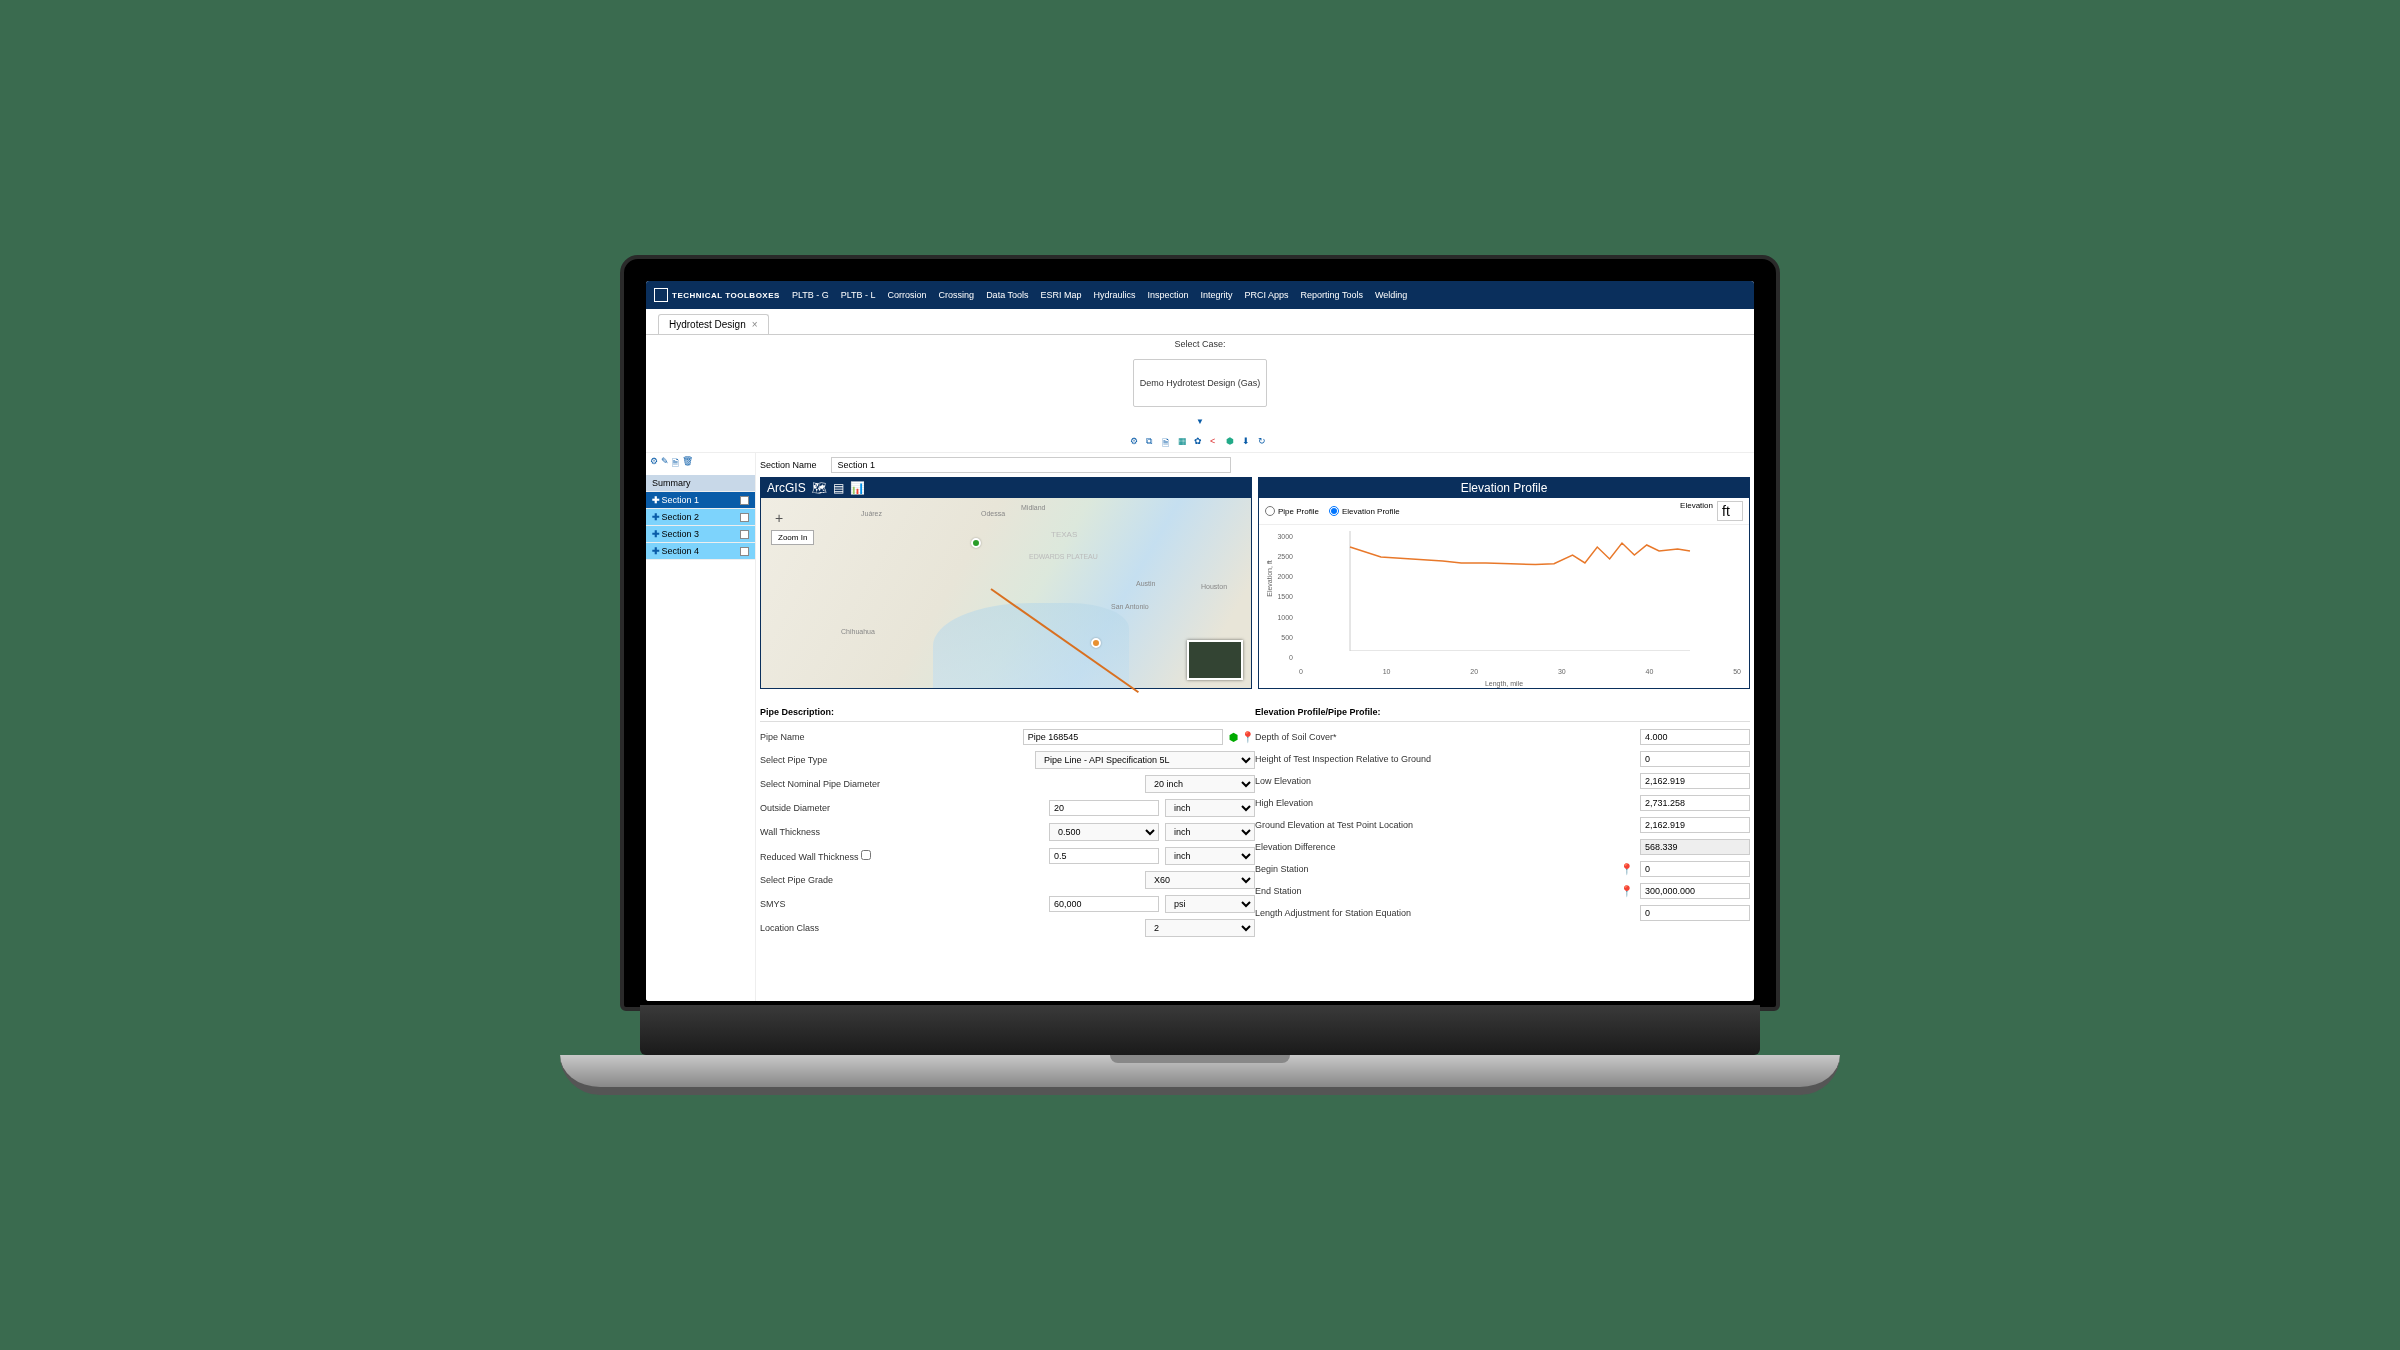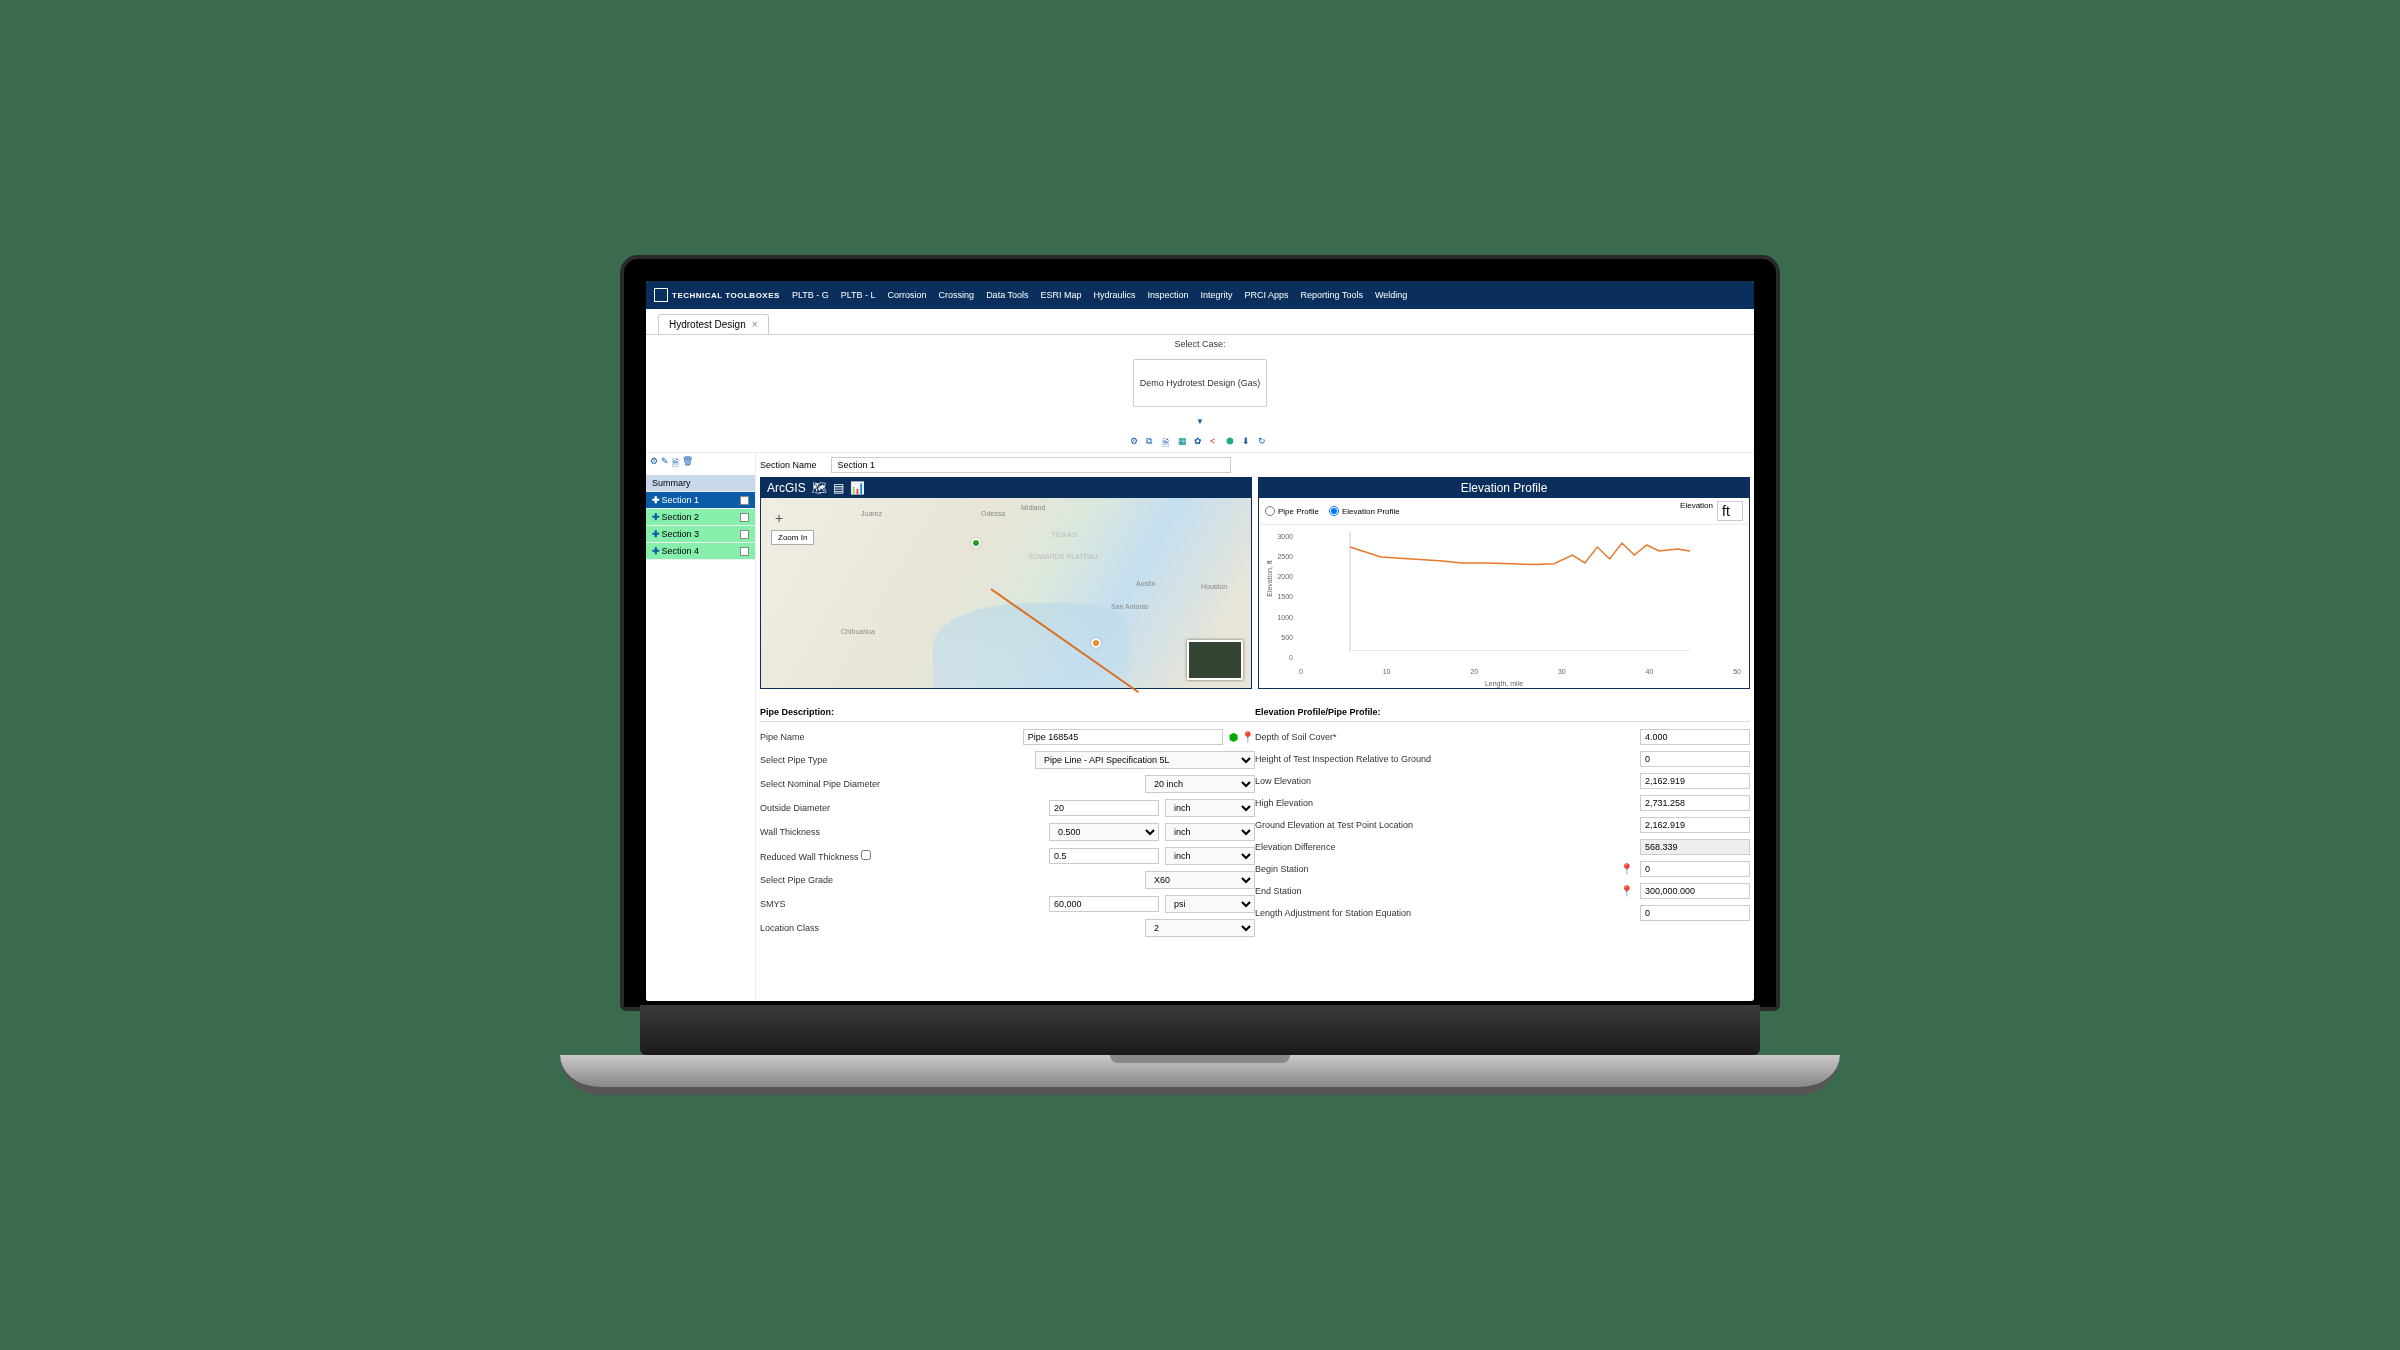--- a/index.html
+++ b/index.html
@@ -25,21 +25,21 @@
 .case-select { flex:1; border:1px solid #ccc; padding:18px 6px; font-size:9px; color:#333; border-radius:2px; }
 .case-actions { display:flex; gap:4px; align-items:center; }
 .mini-icon { width:12px; height:12px; display:inline-block; color:#0a5ca8; cursor:pointer; }
 .mini-icon.red{color:#d33;}
 .mini-icon.green{color:#2a8;}
 .mini-icon.teal{color:#088;}
 
 .main-row { display:flex; height: calc(100% - 28px - 26px - 30px); }
 .sidebar { width:110px; background:#fff; font-size:9px; border-right:1px solid #eee; }
 .sb-icons { padding:3px 4px; display:flex; gap:3px; color:#0a5ca8; }
-.sb-item { padding:3px 6px; border-bottom:1px solid #eee; background:#86efac; display:flex; align-items:center; justify-content:space-between; cursor:pointer; }
+.sb-item { padding:3px 6px; border-bottom:1px solid #eee; background:#7dd3fc; display:flex; align-items:center; justify-content:space-between; cursor:pointer; }
 .sb-item.active { background:#0a5ca8; color:#fff; }
 .sb-item.summary { background:#c8d8e8; }
 .sb-plus { color:#0a5ca8; font-weight:bold; margin-right:2px; }
 .sb-item.active .sb-plus{color:#fff;}
 .sb-chk { width:9px; height:9px; border:1px solid #888; background:#fff; }
 
 .content { flex:1; padding:0 4px; overflow:auto; }
 .section-row { display:flex; align-items:center; gap:14px; padding:4px 0; font-size:9px; }
 .section-input { border:1px solid #ccc; padding:2px 6px; font-size:9px; flex:1; max-width:400px; }
 

